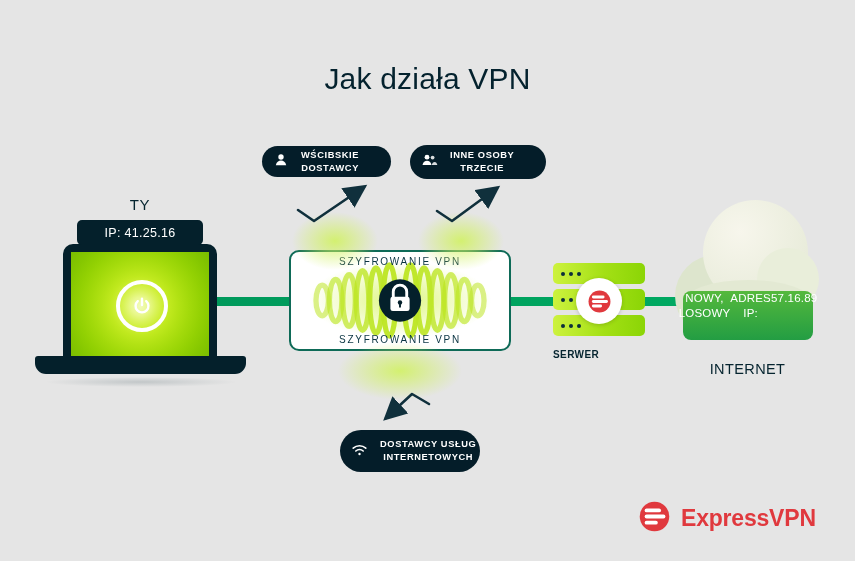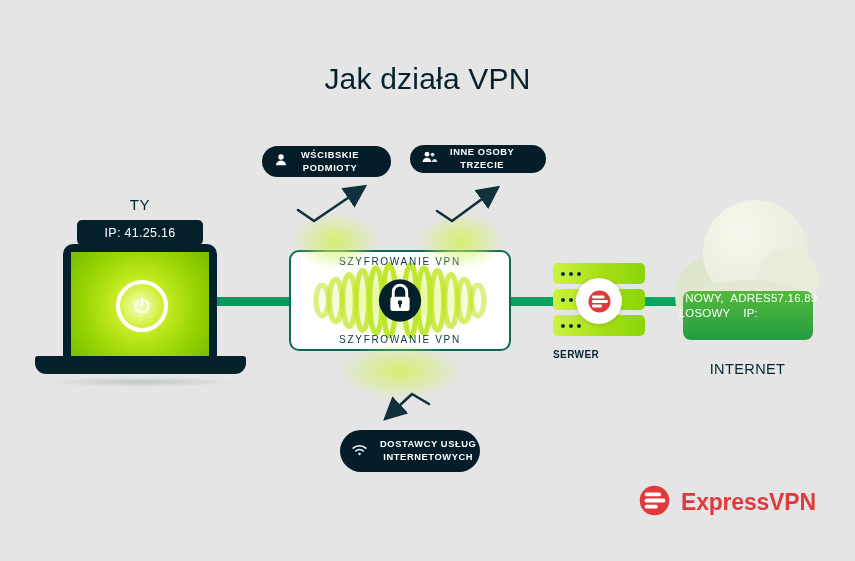--- a/index.html
+++ b/index.html
@@ -47,21 +47,21 @@
   .glow-c{left:338px;top:342px;width:124px;height:58px;}
 
   .arrows{left:0;top:0;width:855px;height:561px;z-index:4;pointer-events:none;}
 
   
   .badge{position:absolute;background:#041d29;color:#fff;display:flex;align-items:center;
          gap:12px;padding:0 13px 0 11px;z-index:5;box-sizing:border-box;}
   .badge .txt{display:flex;flex-direction:column;align-items:center;font-size:9.3px;
               font-weight:700;letter-spacing:.6px;line-height:1.35;white-space:nowrap;}
   .badge-1{left:262px;top:146px;height:31px;width:129px;border-radius:16px;}
-  .badge-2{left:410px;top:145px;height:28px;width:136px;border-radius:17px;}
+  .badge-2{left:410px;top:145px;height:34px;width:136px;border-radius:17px;}
   .badge-3{left:340px;top:430px;height:42px;width:140px;border-radius:21px;}
 
   
   .server{left:553px;top:263px;width:92px;height:76px;z-index:2;}
   .srv-bar{position:relative;width:92px;height:21px;margin-bottom:5px;border-radius:5px;
            background:linear-gradient(90deg,#cdf23e 0%,#a4e015 55%,#8bd506 100%);
            display:flex;align-items:center;padding-left:8px;gap:4px;box-sizing:border-box;}
   .dot{width:4px;height:4px;border-radius:50%;background:#0b2f3a;}
   .srv-circle{left:576px;top:278px;width:46px;height:46px;border-radius:50%;background:#fff;
               z-index:3;display:flex;align-items:center;justify-content:center;
@@ -75,21 +75,21 @@
   .cl2{left:28px;top:0;width:105px;height:105px;background:radial-gradient(circle at 35% 30%,#f7f6ec,#e3e8d4);}
   .cl3{left:82px;top:48px;width:62px;height:62px;background:#e9eeda;}
   .cl4{left:10px;top:80px;width:126px;height:42px;border-radius:21px;background:#e3e9d3;}
   .new-ip{left:683px;top:291px;width:130px;height:49px;border-radius:8px;z-index:3;
           background:linear-gradient(180deg,#55b93c,#239d43);color:#fff;text-align:center;
           font-size:11.5px;line-height:1.32;display:flex;flex-direction:row;justify-content:center;
           letter-spacing:.2px;}
   .internet-label{left:675px;top:349px;width:145px;text-align:center;font-size:14.5px;letter-spacing:.4px;margin-top:12px;}
 
   
-  .brand{left:637px;top:483px;display:flex;align-items:center;gap:9px;z-index:5;}
+  .brand{left:637px;top:499px;display:flex;align-items:center;gap:9px;z-index:5;}
   .brand-name{font-size:23px;font-weight:600;color:#e0393e;letter-spacing:-.2px;}
 </style>
 </head>
 <body>
 
 <div class="stage">
 
   <div class="abs title">Jak działa VPN</div>
 
   <div class="abs net-line"></div>
@@ -166,21 +166,21 @@
 
   <div class="badge badge-1">
     <span>
       <svg width="16" height="16" viewBox="0 0 16 16" fill="#ffffff">
         <circle cx="8" cy="5" r="2.7"></circle>
         <path d="M2.8 13.2c.7-3.1 2.8-4.6 5.2-4.6s4.5 1.5 5.2 4.6z"></path>
       </svg>
     </span>
     <span class="txt">
       <span>WŚCIBSKIE</span>
-      <span>PODMIOTY</span>
+      <span>DOSTAWCY</span>
     </span>
   </div>
 
   <div class="badge badge-2">
     <span>
       <svg width="17" height="16" viewBox="0 0 17 16" fill="#ffffff">
         <circle cx="6" cy="5.2" r="2.4"></circle>
         <circle cx="11.6" cy="5.6" r="1.9" opacity=".85"></circle>
         <path d="M1.5 13c.6-2.8 2.4-4.2 4.5-4.2S9.9 10.2 10.5 13z"></path>
         <path d="M10.8 13c.4-1.9 1.5-3 2.9-3 1.2 0 2.2.9 2.6 3z" opacity=".85"></path>

